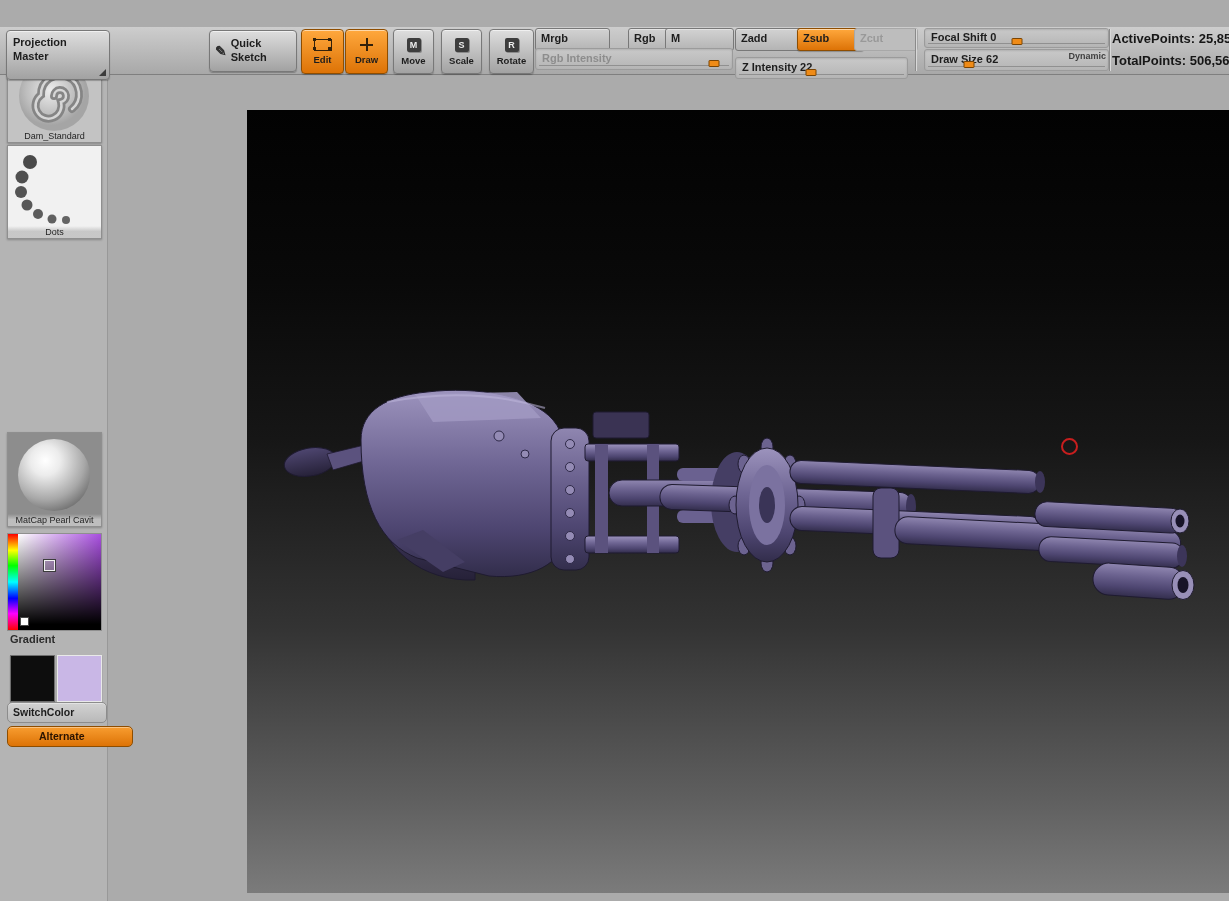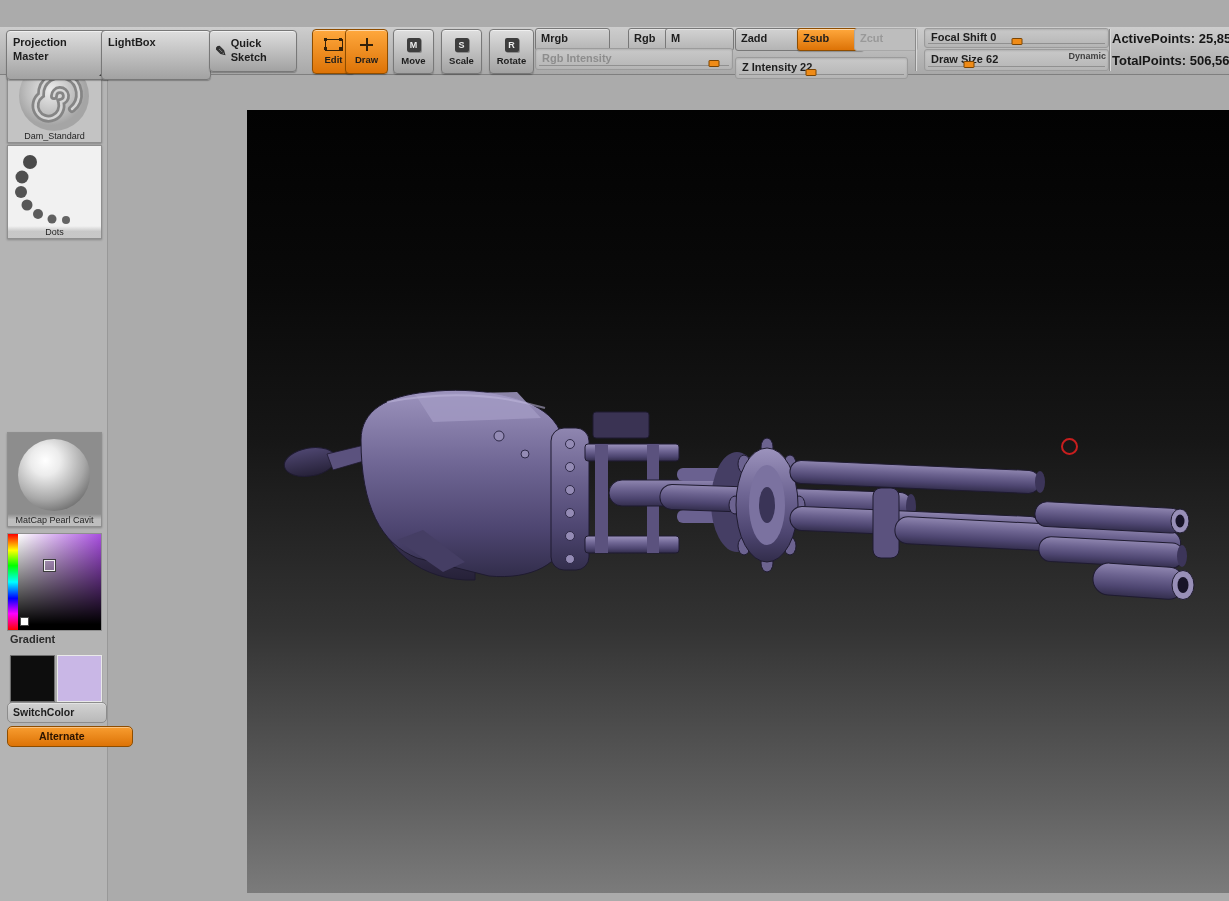--- a/index.html
+++ b/index.html
@@ -82,30 +82,27 @@
 </head>
 <body>
 
 <div class="toolbar">
 
   <div class="btn textleft" style="left:6px;top:3px;width:90px;height:40px;">
     <span>Projection Master</span>
     <span class="fold"></span>
   </div>
 
-  <div class="btn textleft" style="left:101px;top:3px;width:96px;height:40px;">
-    <span>LightBox</span>
-  </div>
 
   <div class="btn" style="left:209px;top:3px;width:76px;height:40px;display:flex;align-items:center;gap:4px;padding:0 5px;">
     <span class="pencil">✎</span>
     <span style="line-height:1.25;">Quick Sketch</span>
   </div>
 
-  <div class="btn orange tool" style="left:312px;top:2px;width:41px;height:43px;">
+  <div class="btn orange tool" style="left:301px;top:2px;width:41px;height:43px;">
     <span class="icon-edit"></span>
     <span>Edit</span>
   </div>
 
   <div class="btn orange tool" style="left:345px;top:2px;width:41px;height:43px;">
     <span class="icon-draw"></span>
     <span>Draw</span>
   </div>
 
   <div class="btn tool" style="left:393px;top:2px;width:39px;height:43px;">

